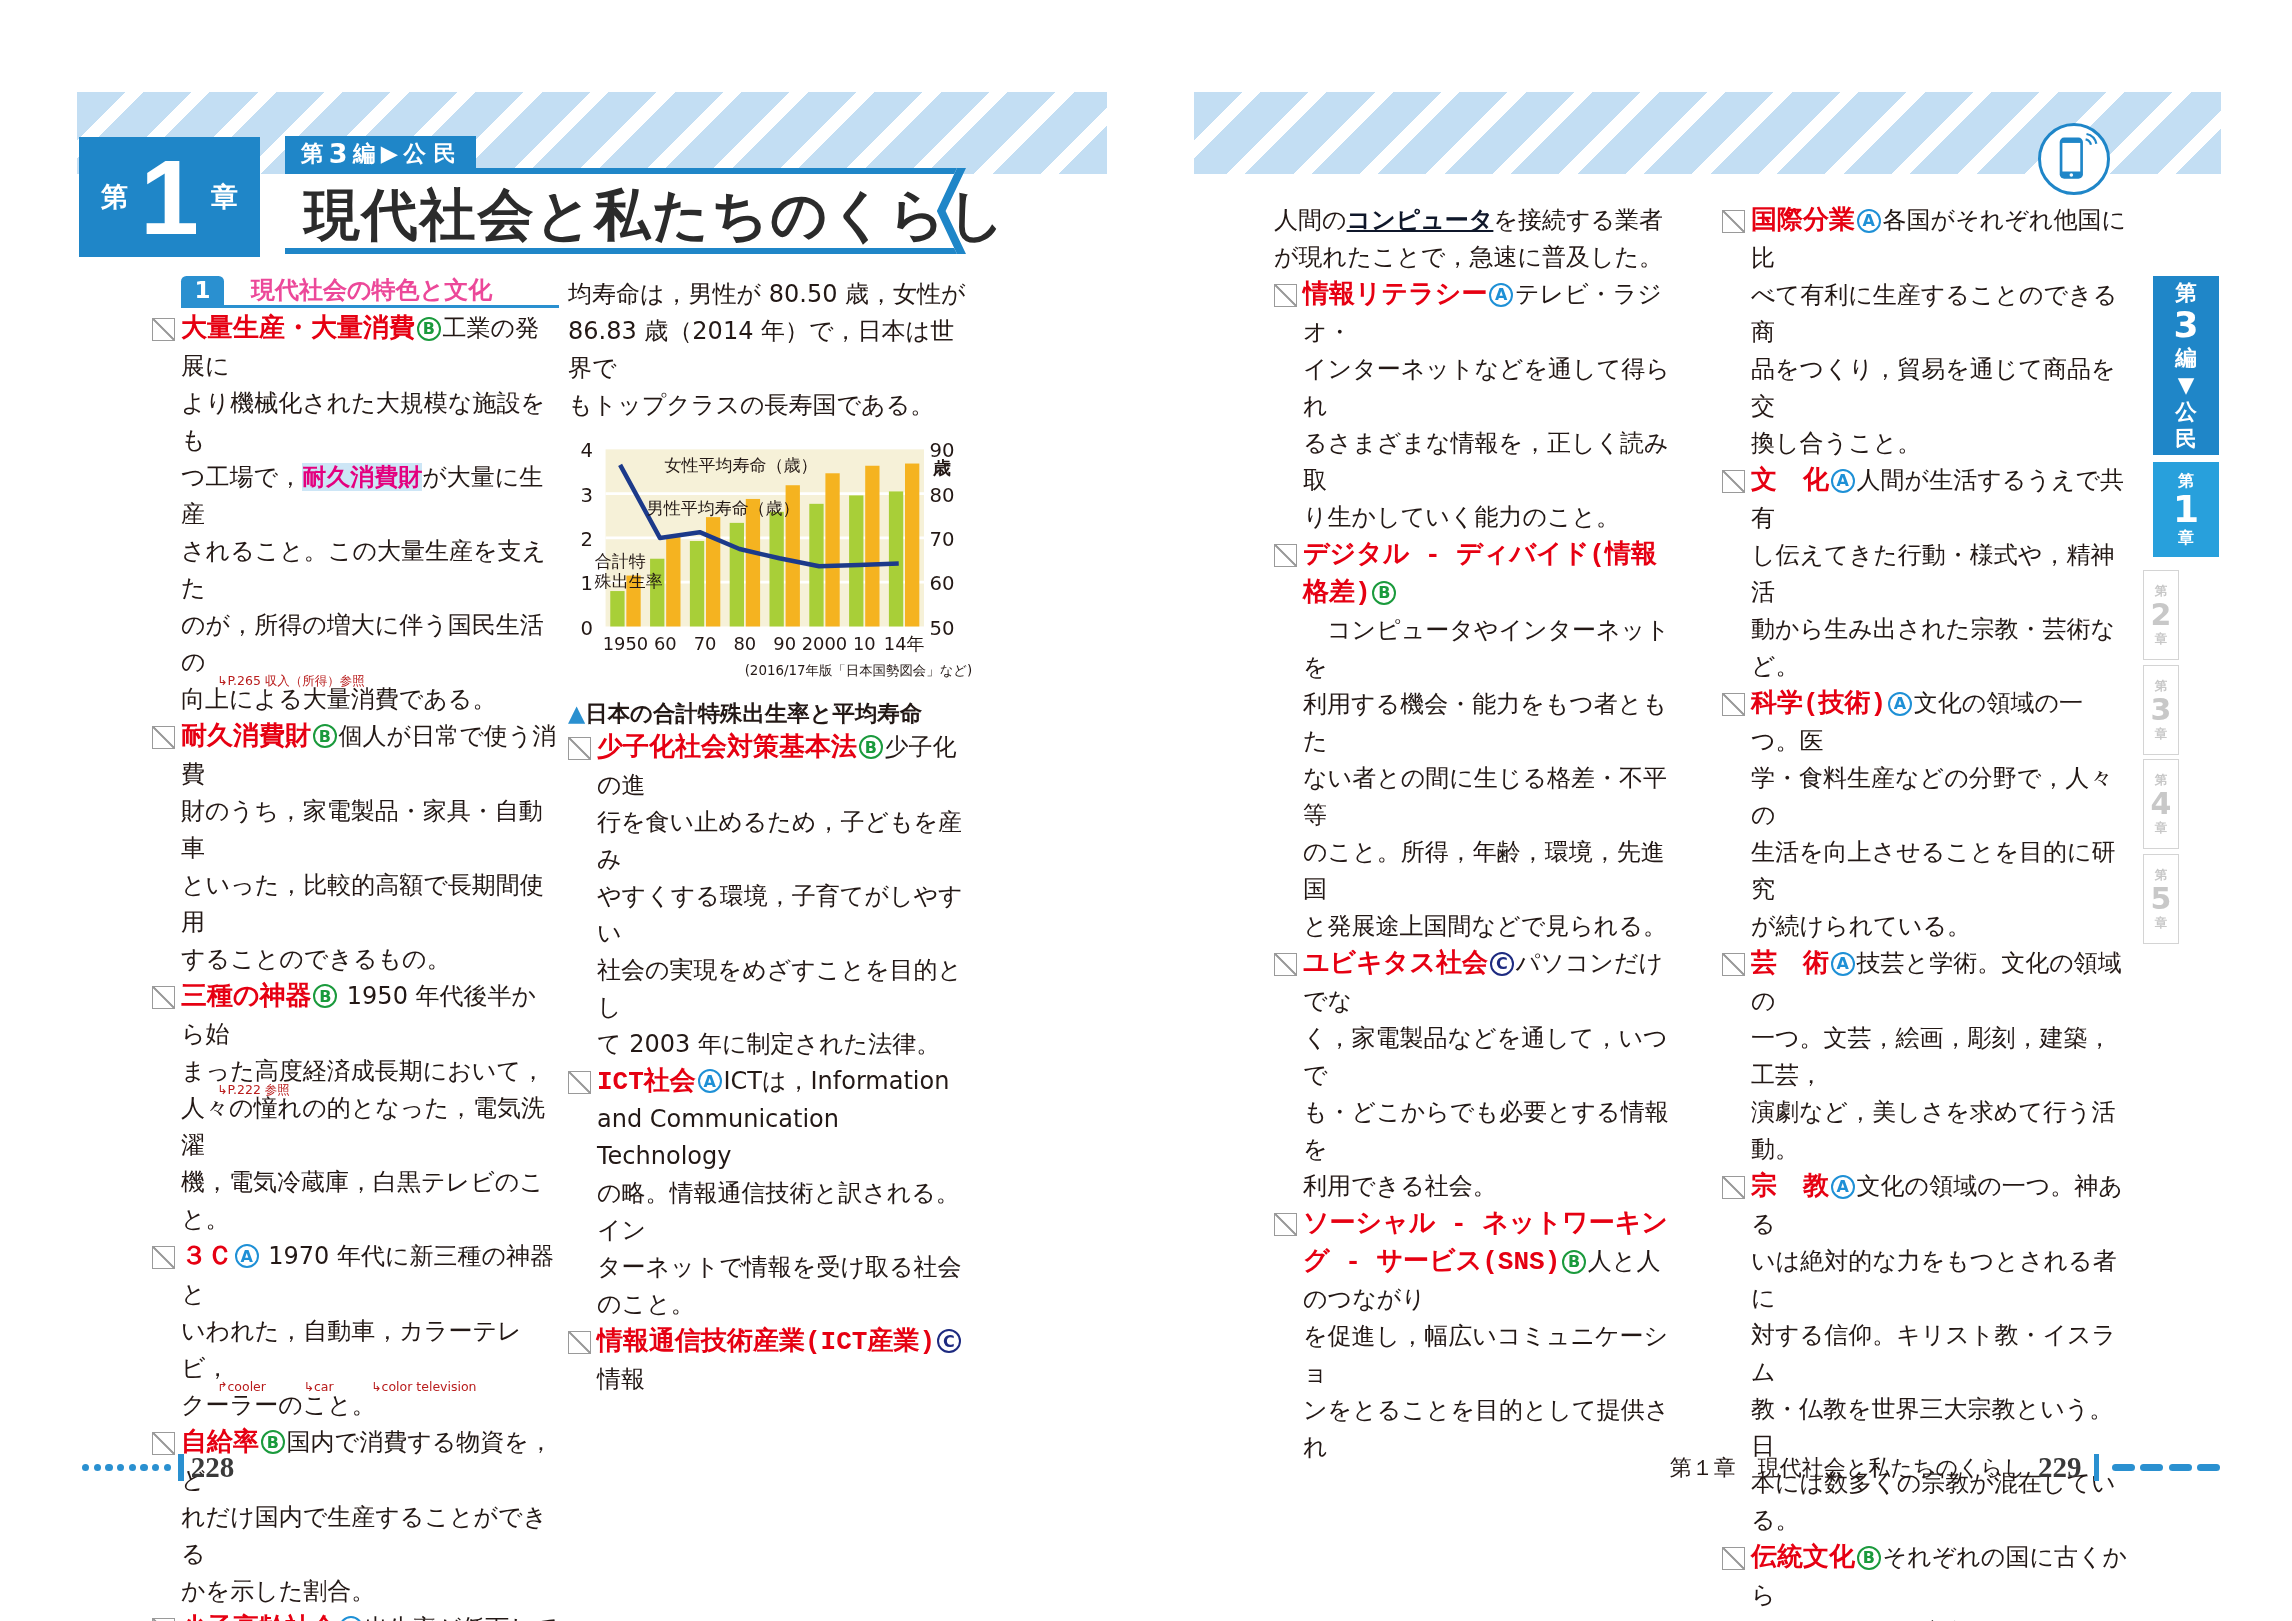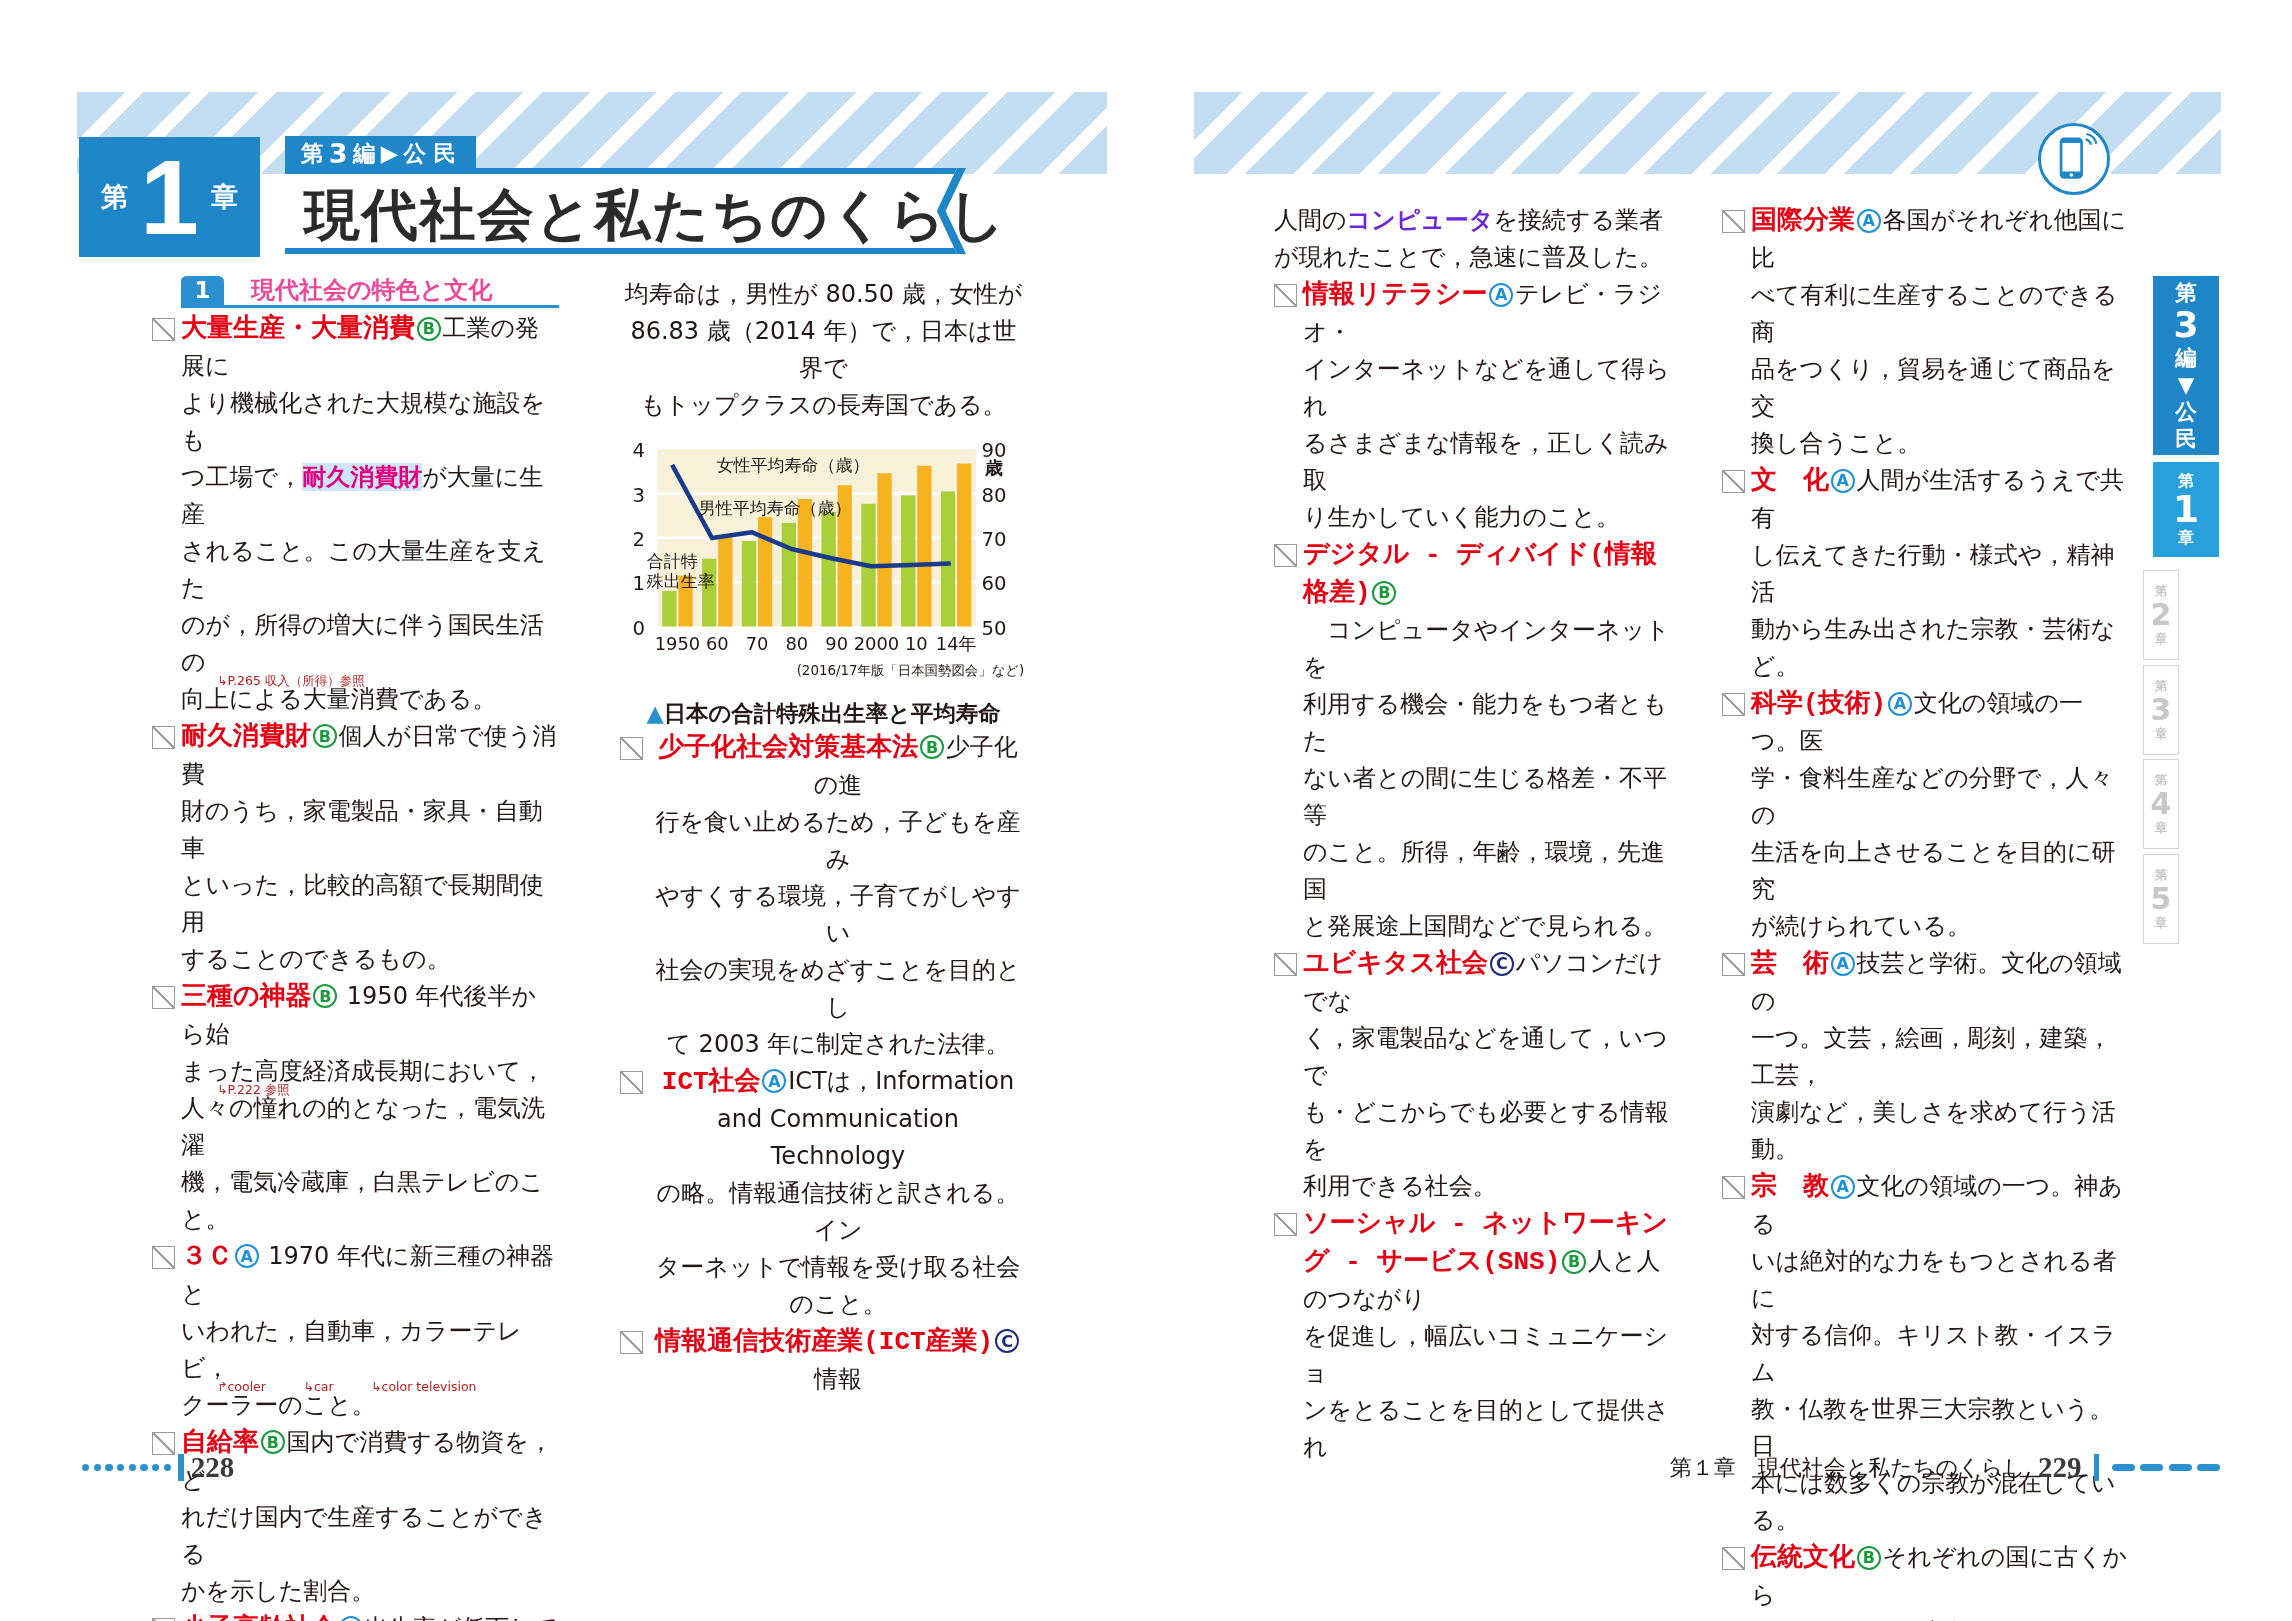--- a/index.html
+++ b/index.html
@@ -48,21 +48,21 @@
   
   .phone-icon {
     position: absolute; left: 2038px; top: 123px; width: 72px; height: 72px;
     border: 3.6px solid #1f86c8; border-radius: 50%; background: #fff;
     display: flex; align-items: center; justify-content: center;
   }
 
   
   .col { position: absolute; top: 276px; width: 407px; font-size: 24px; line-height: 37px; }
   #col1 { left: 152px; }
-  #col2 { left: 620px; text-align: center; }
+  #col2 { left: 568px; }
   #col3 { left: 1274px; top: 202px; }
   #col4 { left: 1722px; top: 202px; }
 
   .section-head {
     display: flex; align-items: center; gap: 27px;
     border-bottom: 3.6px solid #2a90d0; height: 32px; margin-bottom: 1.8px; margin-left: 29px;
   }
   .section-num {
     background: #2a90d0; color: #fff; font-weight: bold; font-size: 23px;
     width: 43px; height: 29px; display: flex; align-items: center; justify-content: center;
@@ -79,21 +79,21 @@
   .term { color: #e60012; font-weight: bold; font-size: 26px; font-family: Liberation Mono, monospace; }
   .rank {
     display: inline-flex; width: 24px; height: 24px; border-radius: 50%;
     border: 2.2px solid; font-size: 16px; font-weight: bold;
     align-items: center; justify-content: center; vertical-align: 1.8px; margin: 0 1.8px;
   }
   .rank-A { color: #1e90d6; border-color: #1e90d6; }
   .rank-B { color: #1a9a3c; border-color: #1a9a3c; }
   .rank-C { color: #1d2a80; border-color: #1d2a80; }
   .hl { color: #e4007f; font-weight: bold; background: #cde6f6; }
-  .red { color: #6d28d9; font-weight: bold; }
+  .red { color: #0f172a; font-weight: bold; text-decoration: underline; }
   .note { display: block; font-size: 12.5px; line-height: 12.5px; color: #b91c1c; margin: -5.4px 0 -7.2px 36px; height: 12.5px; }
 
   
   .chart-wrap { position: relative; width: 407px; height: 269px; margin: 0 0 3.6px 0; }
   .chart-caption { font-size: 22.4px; font-weight: bold; line-height: 32px; }
   .chart-caption .tri { color: #2a90d0; }
 
   
   .tab {
     position: absolute; left: 2153px; width: 66px;

